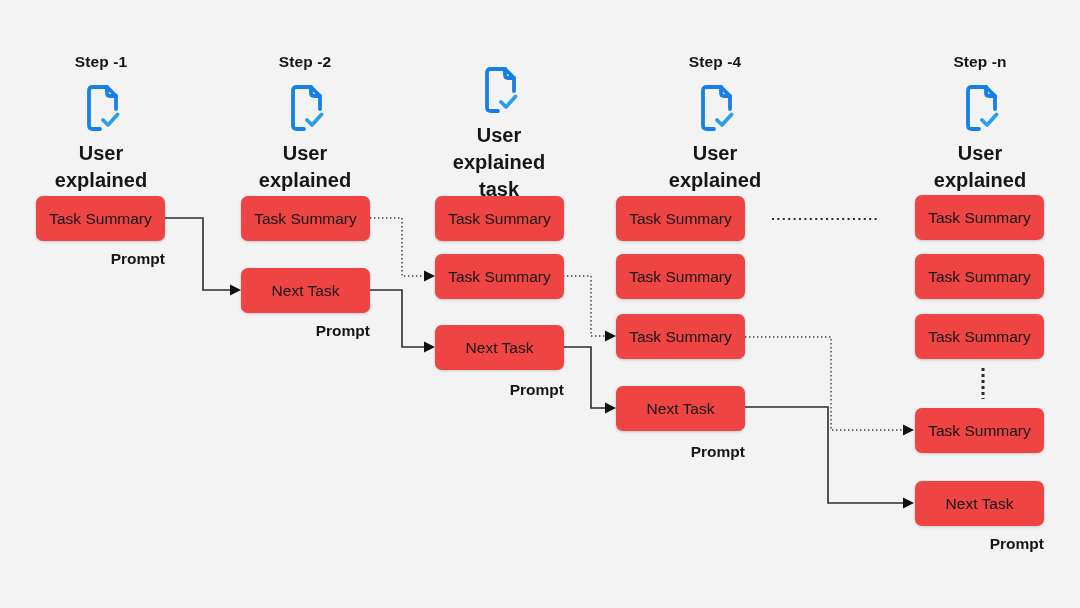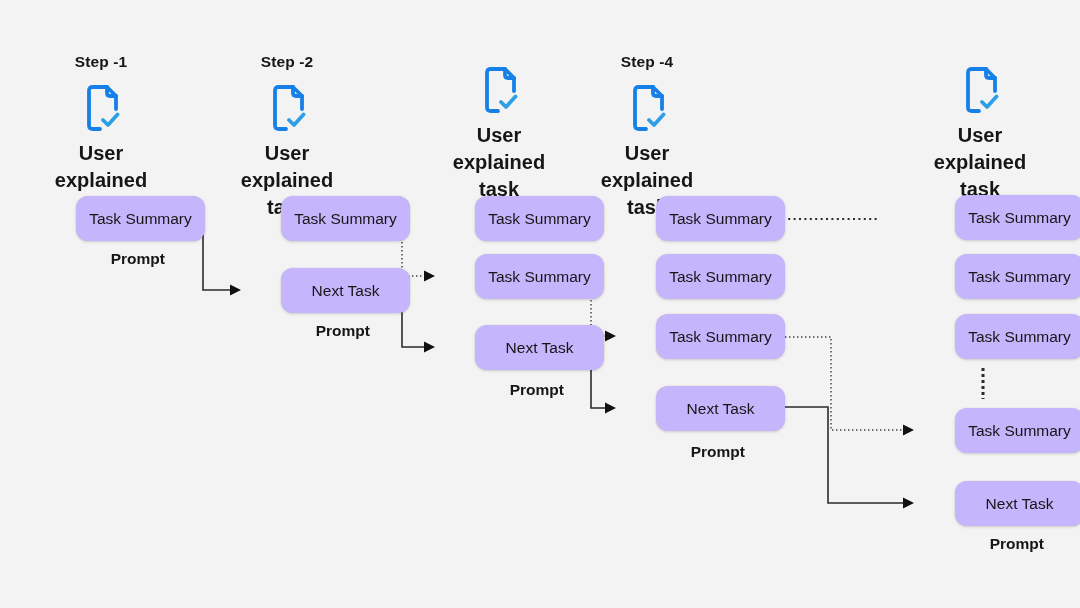--- a/index.html
+++ b/index.html
@@ -10,24 +10,24 @@
     width:1080px;height:608px;overflow:hidden;
   }
   .canvas{position:relative;width:890px;height:608px;background:#f2f3f2;}
   .connectors{position:absolute;left:0;top:0;z-index:1;}
   .col-head{position:absolute;top:53px;width:150px;text-align:center;z-index:2;}
   .step-label{font-size:15.5px;font-weight:600;letter-spacing:.1px;}
   .doc-icon{display:block;margin:12px auto 7px auto;}
   .subtitle{font-size:20px;line-height:27px;width:112px;margin:0 auto;font-weight:bold;}
   .node{
     position:absolute;width:129px;height:45px;z-index:2;
-    background:#c4b5fd;border-radius:12px;
+    background:#ef4444;border-radius:7px;
     box-shadow:0 1px 3px rgba(0,0,0,.16), 0 0 1px rgba(0,0,0,.12);
     display:flex;align-items:center;justify-content:center;
-    font-size:15.5px;white-space:nowrap;margin-left:40px;
+    font-size:15.5px;white-space:nowrap;
   }
   .prompt{
     position:absolute;width:129px;text-align:right;z-index:2;
     font-size:15.5px;font-weight:600;
   }
   .ln-solid{stroke:#2b2b2b;stroke-width:1.6;fill:none;}
   .ln-dotted{stroke:#3c3c3c;stroke-width:1.4;fill:none;stroke-dasharray:1.4 2.6;}
   .ln-dots-h{stroke:#2b2b2b;stroke-width:2.2;fill:none;stroke-dasharray:2 3.4;}
   .ln-dots-v{stroke:#2b2b2b;stroke-width:3;fill:none;stroke-dasharray:3 3;}
   .arrowhead{fill:#111111;stroke:none;}
@@ -78,53 +78,54 @@
     <div class="step-label">Step -1</div>
     <svg class="doc-icon" width="37" height="50" viewBox="0 0 37 50">
       <path d="M24 4 H10 C7 4 6 5 6 8 V42 C6 45 7 46 10 46 H17" fill="none" stroke="#1680E8" stroke-width="3.8" stroke-linecap="round" stroke-linejoin="round"></path>
       <path d="M24 4 L33 13 V26" fill="none" stroke="#1680E8" stroke-width="3.8" stroke-linecap="round" stroke-linejoin="round"></path>
       <path d="M24 4 V10 C24 12 25 13 27 13 H33" fill="none" stroke="#1680E8" stroke-width="3.8" stroke-linecap="round" stroke-linejoin="round"></path>
       <path d="M20 37 L25 42 L34.5 31.5" fill="none" stroke="#2E9FE6" stroke-width="3.8" stroke-linecap="round" stroke-linejoin="round"></path>
     </svg>
     <div class="subtitle">User explained task</div>
   </div>
 
-  <div class="col-head" style="left:212px;">
+  <div class="col-head" style="left:230px;">
     <div class="step-label">Step -2</div>
     <svg class="doc-icon" width="37" height="50" viewBox="0 0 37 50">
       <path d="M24 4 H10 C7 4 6 5 6 8 V42 C6 45 7 46 10 46 H17" fill="none" stroke="#1680E8" stroke-width="3.8" stroke-linecap="round" stroke-linejoin="round"></path>
       <path d="M24 4 L33 13 V26" fill="none" stroke="#1680E8" stroke-width="3.8" stroke-linecap="round" stroke-linejoin="round"></path>
       <path d="M24 4 V10 C24 12 25 13 27 13 H33" fill="none" stroke="#1680E8" stroke-width="3.8" stroke-linecap="round" stroke-linejoin="round"></path>
       <path d="M20 37 L25 42 L34.5 31.5" fill="none" stroke="#2E9FE6" stroke-width="3.8" stroke-linecap="round" stroke-linejoin="round"></path>
     </svg>
     <div class="subtitle">User explained task</div>
   </div>
 
   <div class="col-head" style="left:424px;">
     <svg class="doc-icon" width="37" height="50" viewBox="0 0 37 50">
       <path d="M24 4 H10 C7 4 6 5 6 8 V42 C6 45 7 46 10 46 H17" fill="none" stroke="#1680E8" stroke-width="3.8" stroke-linecap="round" stroke-linejoin="round"></path>
       <path d="M24 4 L33 13 V26" fill="none" stroke="#1680E8" stroke-width="3.8" stroke-linecap="round" stroke-linejoin="round"></path>
       <path d="M24 4 V10 C24 12 25 13 27 13 H33" fill="none" stroke="#1680E8" stroke-width="3.8" stroke-linecap="round" stroke-linejoin="round"></path>
       <path d="M20 37 L25 42 L34.5 31.5" fill="none" stroke="#2E9FE6" stroke-width="3.8" stroke-linecap="round" stroke-linejoin="round"></path>
     </svg>
     <div class="subtitle">User explained task</div>
   </div>
 
-  <div class="col-head" style="left:572px;text-align:center;">
+  <div class="col-head" style="left:640px;text-align:center;">
     <div class="step-label">Step -4</div>
     <svg class="doc-icon" width="37" height="50" viewBox="0 0 37 50">
       <path d="M24 4 H10 C7 4 6 5 6 8 V42 C6 45 7 46 10 46 H17" fill="none" stroke="#1680E8" stroke-width="3.8" stroke-linecap="round" stroke-linejoin="round"></path>
       <path d="M24 4 L33 13 V26" fill="none" stroke="#1680E8" stroke-width="3.8" stroke-linecap="round" stroke-linejoin="round"></path>
       <path d="M24 4 V10 C24 12 25 13 27 13 H33" fill="none" stroke="#1680E8" stroke-width="3.8" stroke-linecap="round" stroke-linejoin="round"></path>
       <path d="M20 37 L25 42 L34.5 31.5" fill="none" stroke="#2E9FE6" stroke-width="3.8" stroke-linecap="round" stroke-linejoin="round"></path>
     </svg>
     <div class="subtitle">User explained task</div>
   </div>
 
   <div class="col-head" style="left:905px;">
+    <div class="step-label">Step -n</div>
     <svg class="doc-icon" width="37" height="50" viewBox="0 0 37 50">
       <path d="M24 4 H10 C7 4 6 5 6 8 V42 C6 45 7 46 10 46 H17" fill="none" stroke="#1680E8" stroke-width="3.8" stroke-linecap="round" stroke-linejoin="round"></path>
       <path d="M24 4 L33 13 V26" fill="none" stroke="#1680E8" stroke-width="3.8" stroke-linecap="round" stroke-linejoin="round"></path>
       <path d="M24 4 V10 C24 12 25 13 27 13 H33" fill="none" stroke="#1680E8" stroke-width="3.8" stroke-linecap="round" stroke-linejoin="round"></path>
       <path d="M20 37 L25 42 L34.5 31.5" fill="none" stroke="#2E9FE6" stroke-width="3.8" stroke-linecap="round" stroke-linejoin="round"></path>
     </svg>
     <div class="subtitle">User explained task</div>
   </div>
 
   <div class="node" style="left:36px;top:196px;">Task Summary</div>

